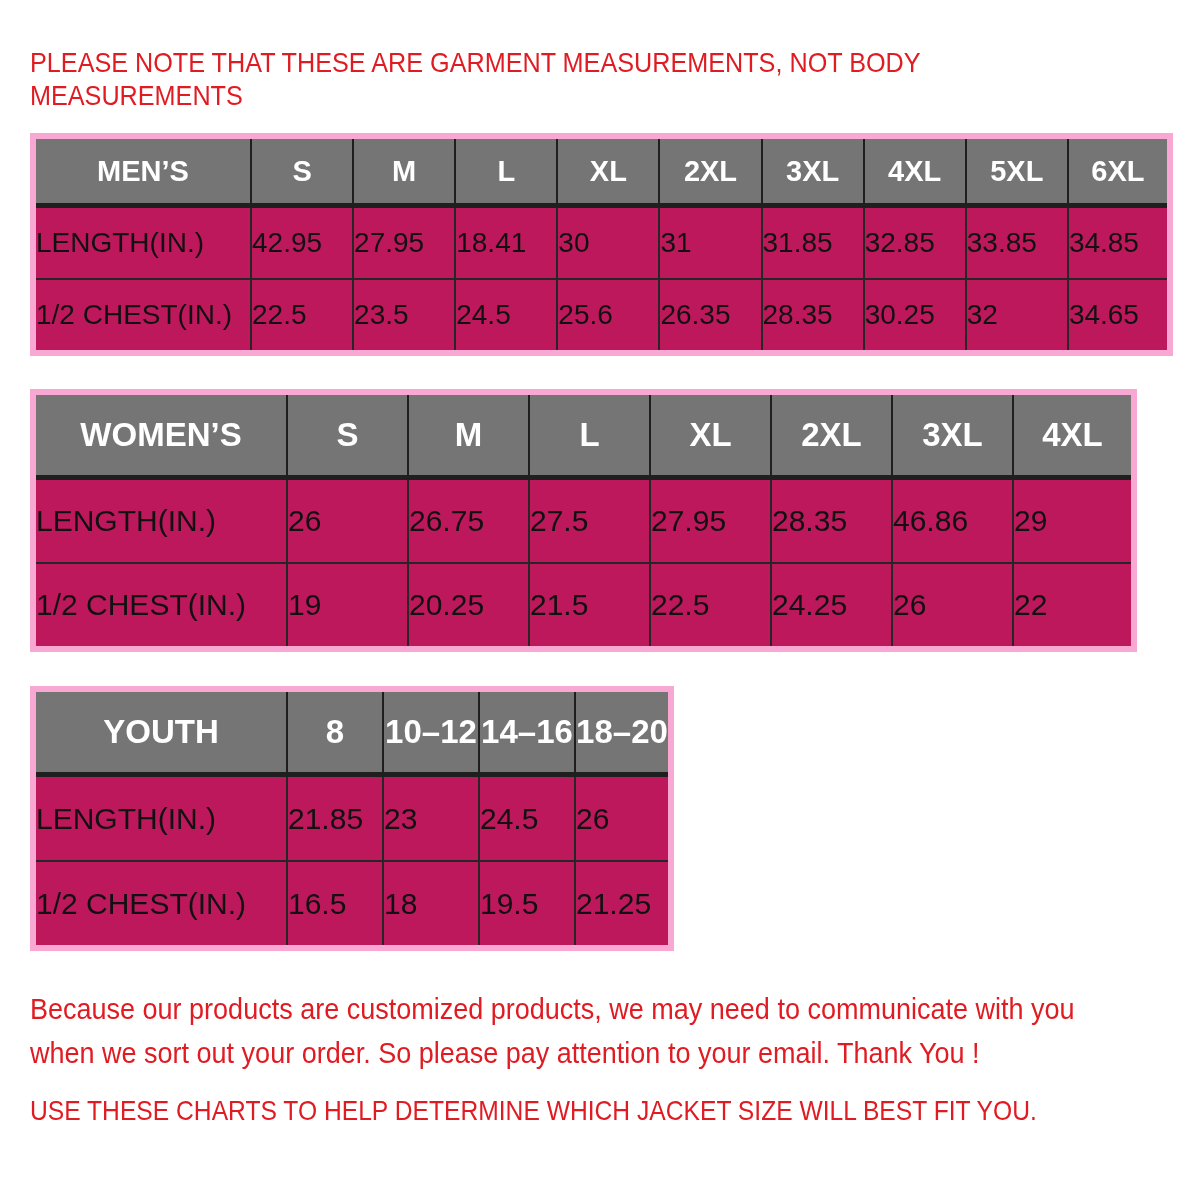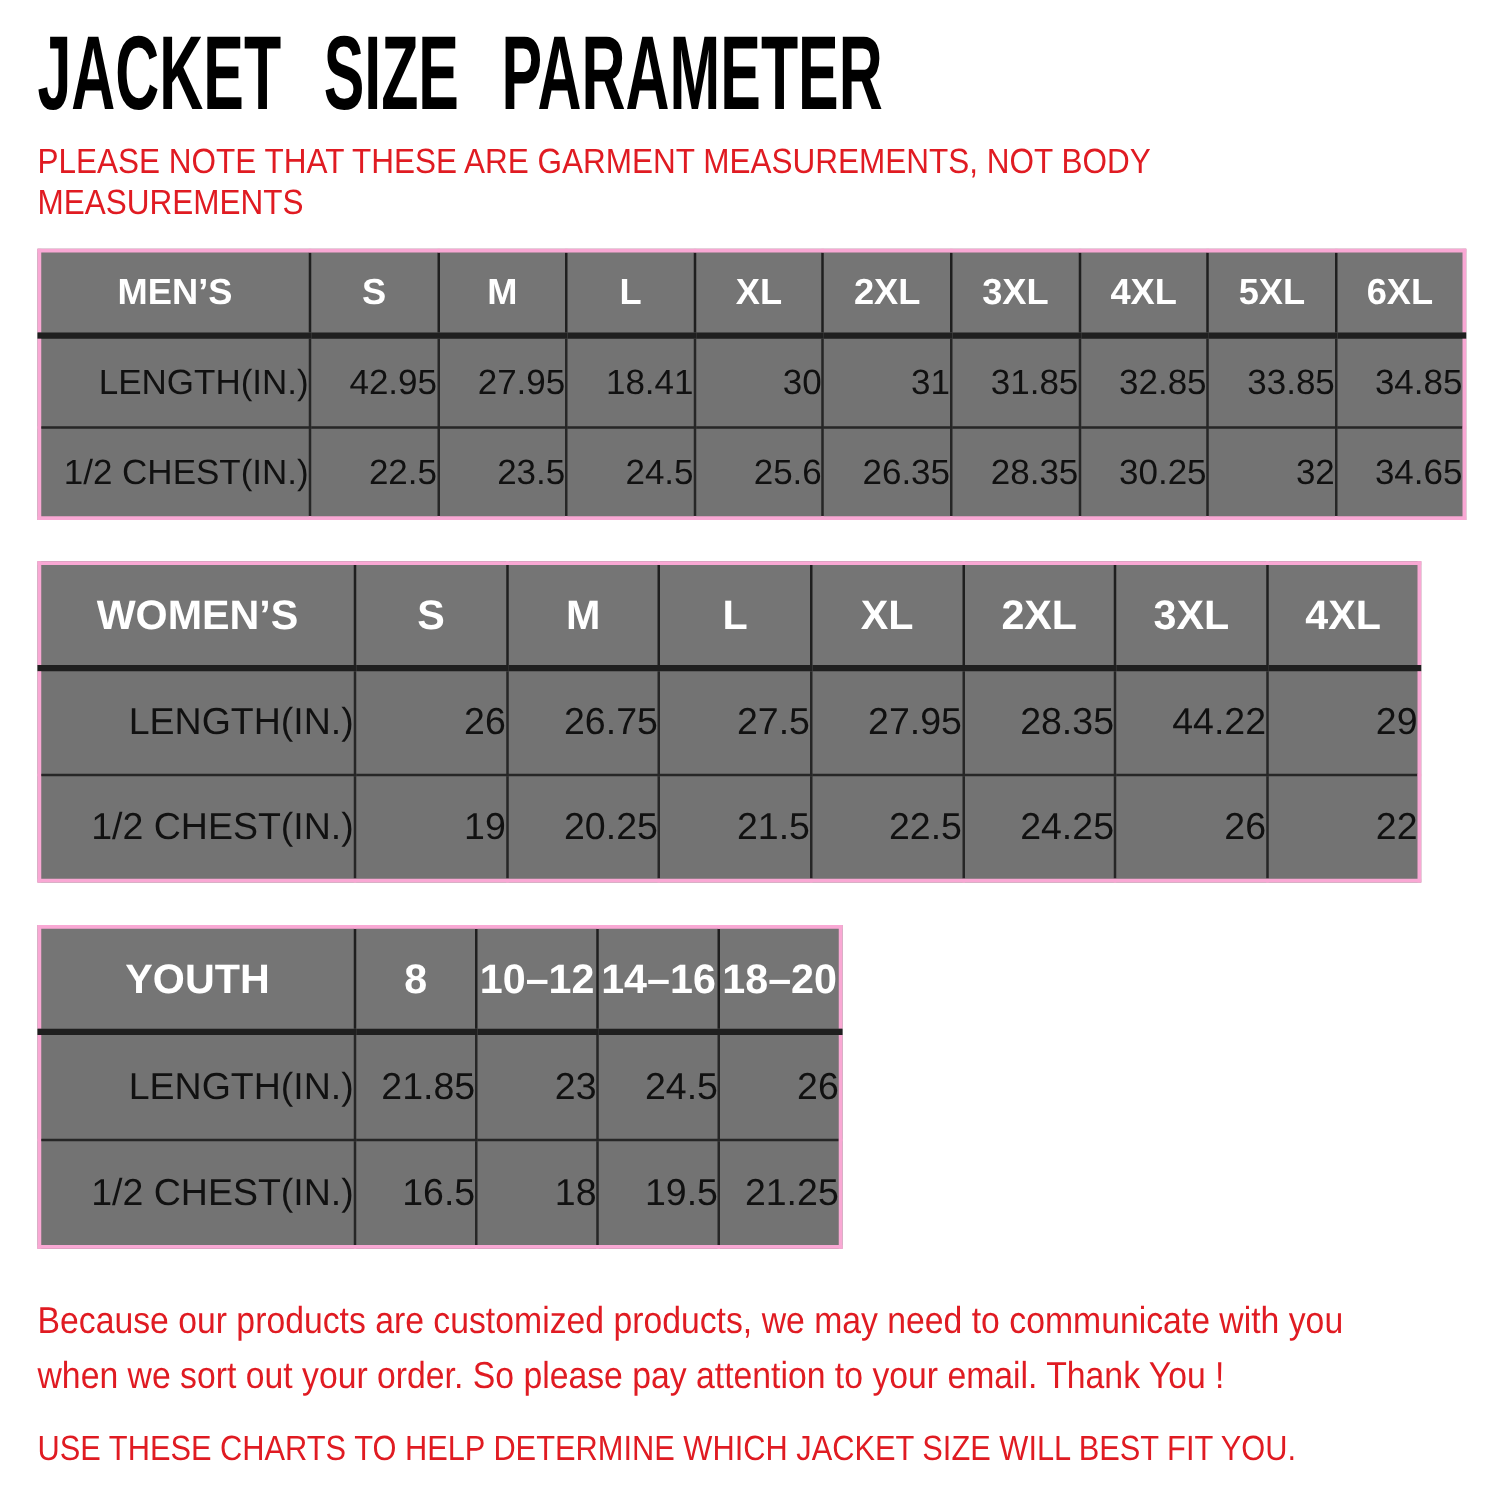--- a/index.html
+++ b/index.html
@@ -64,34 +64,34 @@
     font-size: 28px;
     line-height: 40px;
     width: 1320px;
     transform: scaleX(0.88);
   }
 
   
   table.size-table {
     border-collapse: collapse;
     table-layout: fixed;
-    border: 3px solid #f9a8d4;
-    background: #737373;
+    border: 6px solid #f9a8d4;
+    background: #be185d;
   }
   table.size-table th {
     background: #757575;
     color: #ffffff;
     font-weight: bold;
     text-align: center;
     border: 2px solid #1f1f1f;
     border-bottom: 5px solid #1f1f1f;
     padding: 0;
   }
   table.size-table td {
-    text-align: right;
+    text-align: left;
     color: #111111;
     border: 2px solid #262626;
     padding: 0;
     font-weight: normal;
   }
 
   table.tbl-mens   { width: 1143px; margin-top: 21px; }
   table.tbl-mens th { height: 64px; font-size: 29px; }
   table.tbl-mens td { height: 70px; font-size: 28px; }
   table.tbl-mens th:first-child { width: 214px; }
@@ -104,21 +104,20 @@
   table.tbl-youth  { width: 644px; margin-top: 34px; }
   table.tbl-youth th { height: 80px; font-size: 33px; }
   table.tbl-youth td { height: 83px; font-size: 30px; }
   table.tbl-youth th:first-child { width: 250px; }
 </style>
 </head>
 <body>
 
 <div class="page">
 
-  <h1 class="title"><span class="condensed">JACKET SIZE PARAMETER</span></h1>
 
   <p class="red-text note">PLEASE NOTE THAT THESE ARE GARMENT MEASUREMENTS, NOT BODY
 MEASUREMENTS</p>
 
   <section>
     <table class="size-table tbl-mens">
         <thead>
           <tr>
             <th>MEN’S</th>
             <th>S</th>
@@ -174,21 +173,21 @@
           </tr>
         </thead>
         <tbody>
           <tr>
             <td>LENGTH(IN.)</td>
             <td>26</td>
             <td>26.75</td>
             <td>27.5</td>
             <td>27.95</td>
             <td>28.35</td>
-            <td>44.22</td>
+            <td>46.86</td>
             <td>29</td>
           </tr>
           <tr>
             <td>1/2 CHEST(IN.)</td>
             <td>19</td>
             <td>20.25</td>
             <td>21.5</td>
             <td>22.5</td>
             <td>24.25</td>
             <td>26</td>

